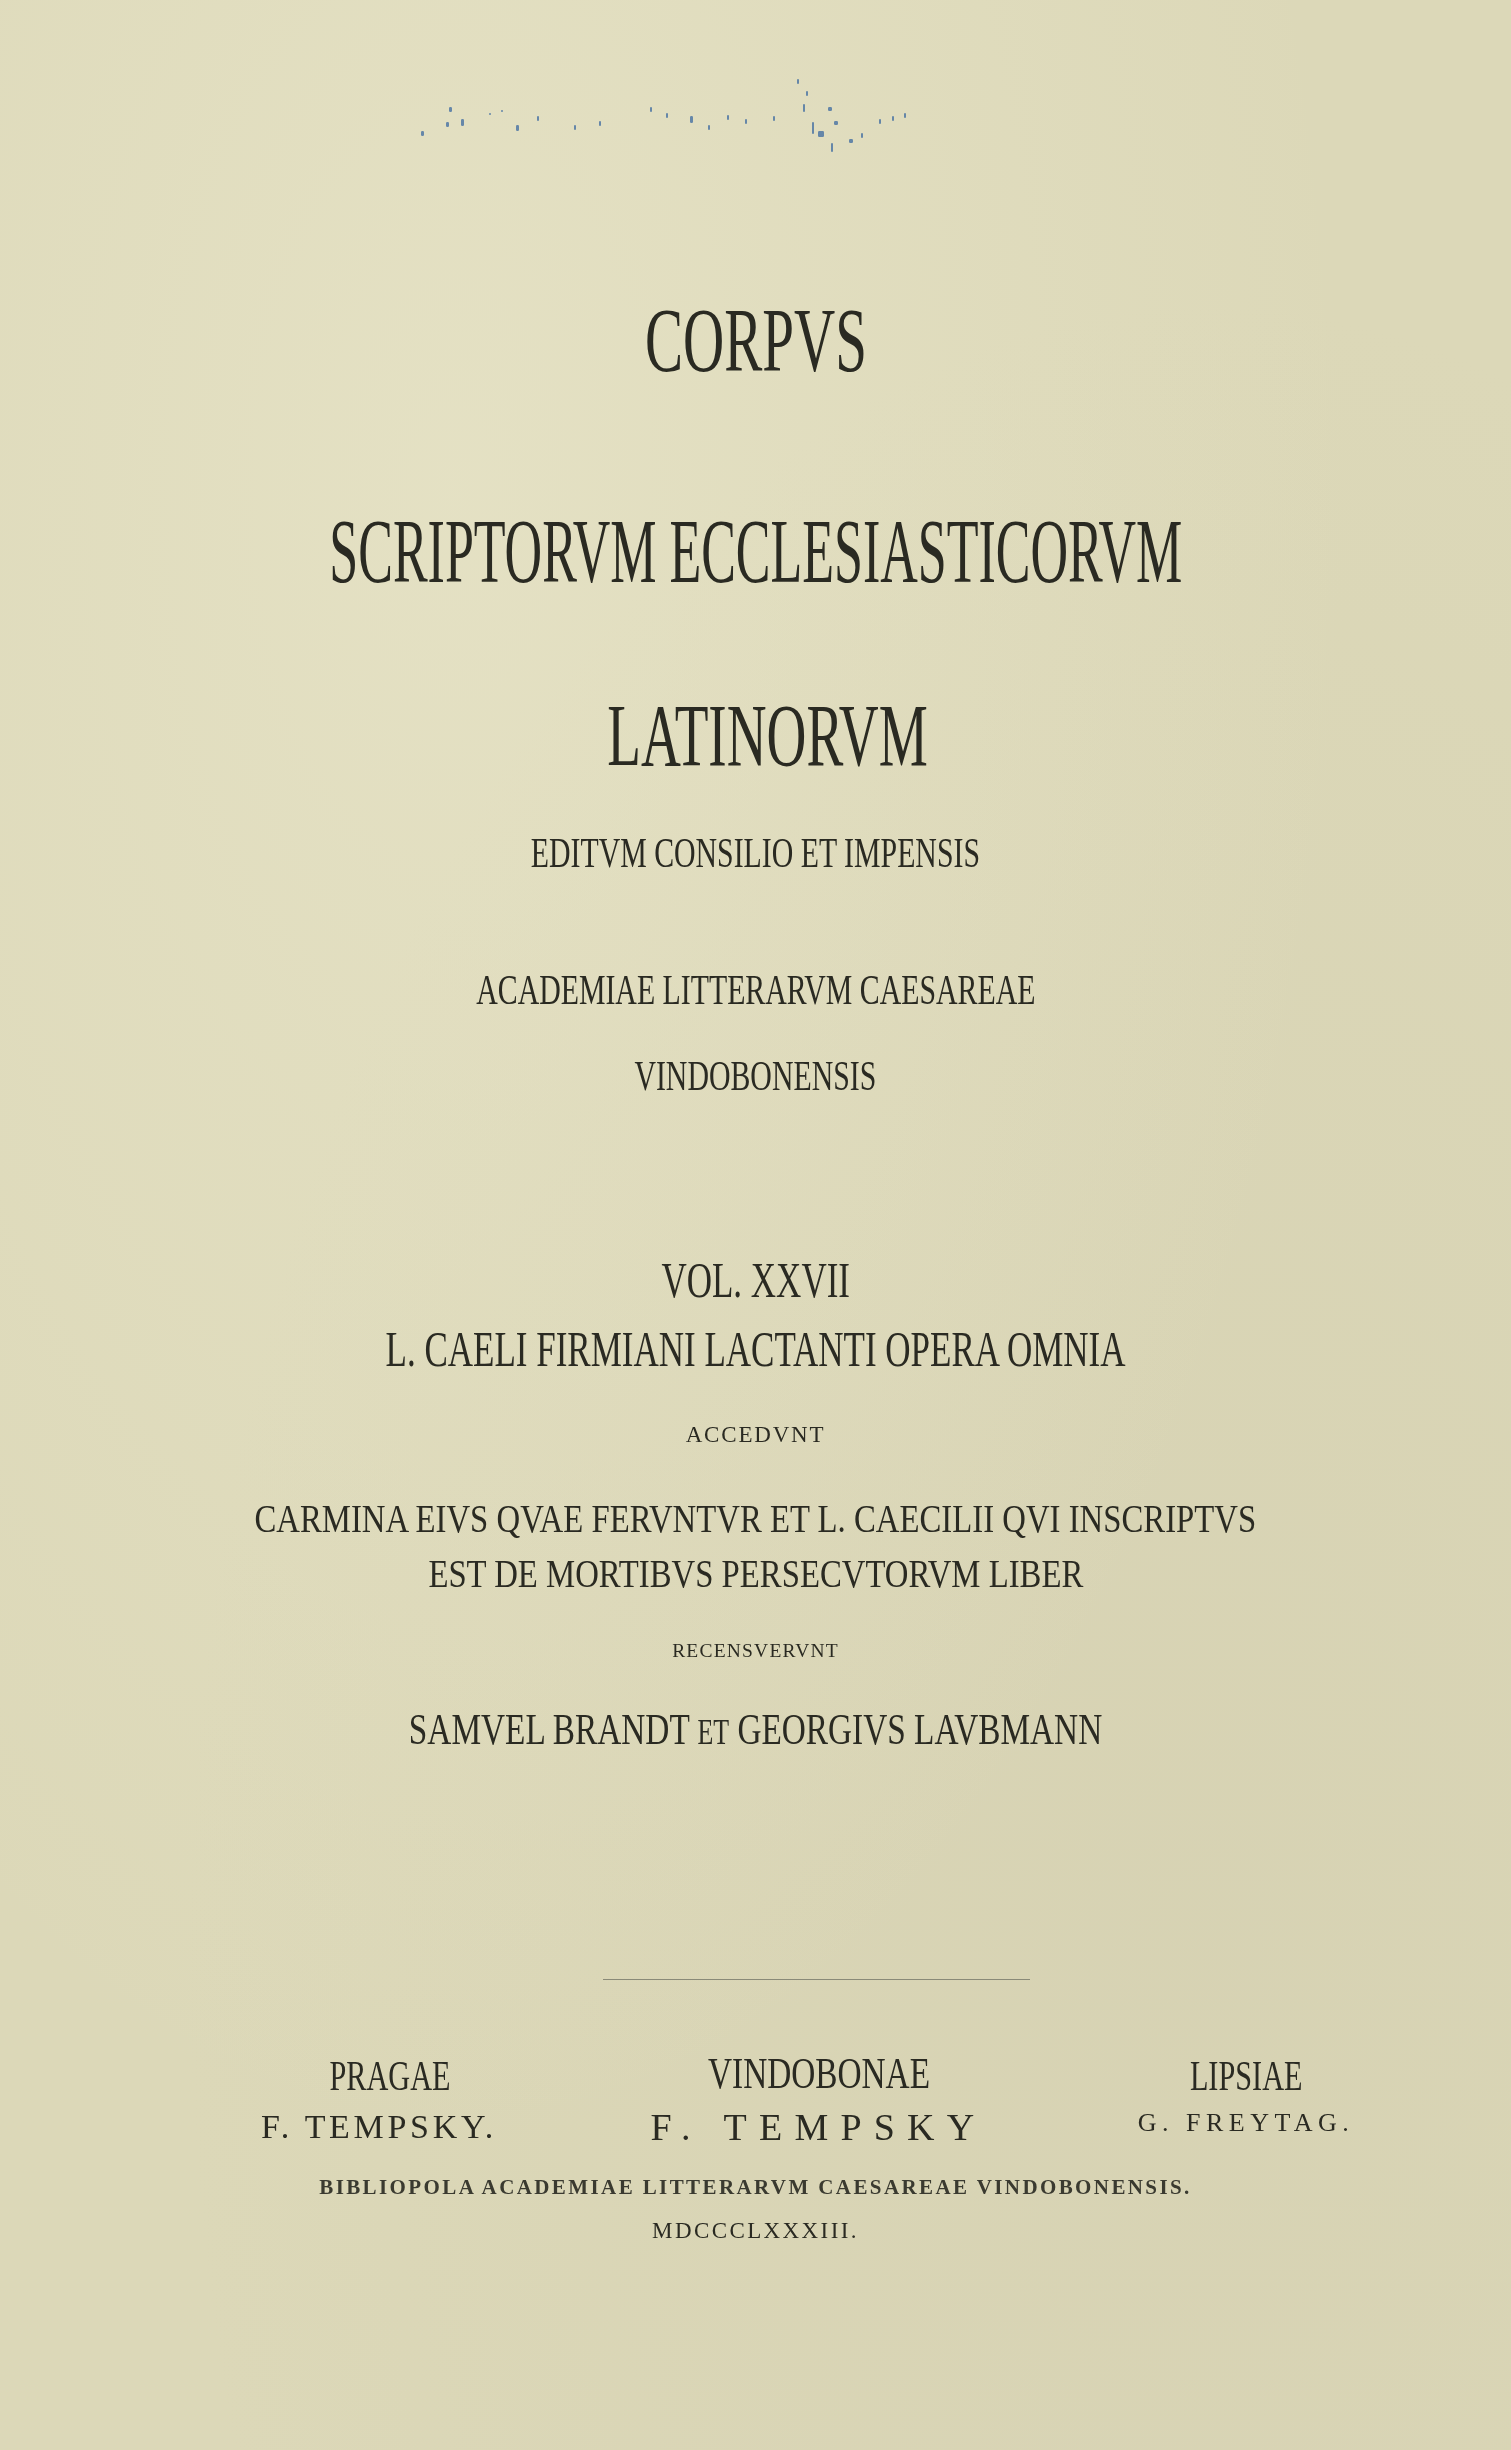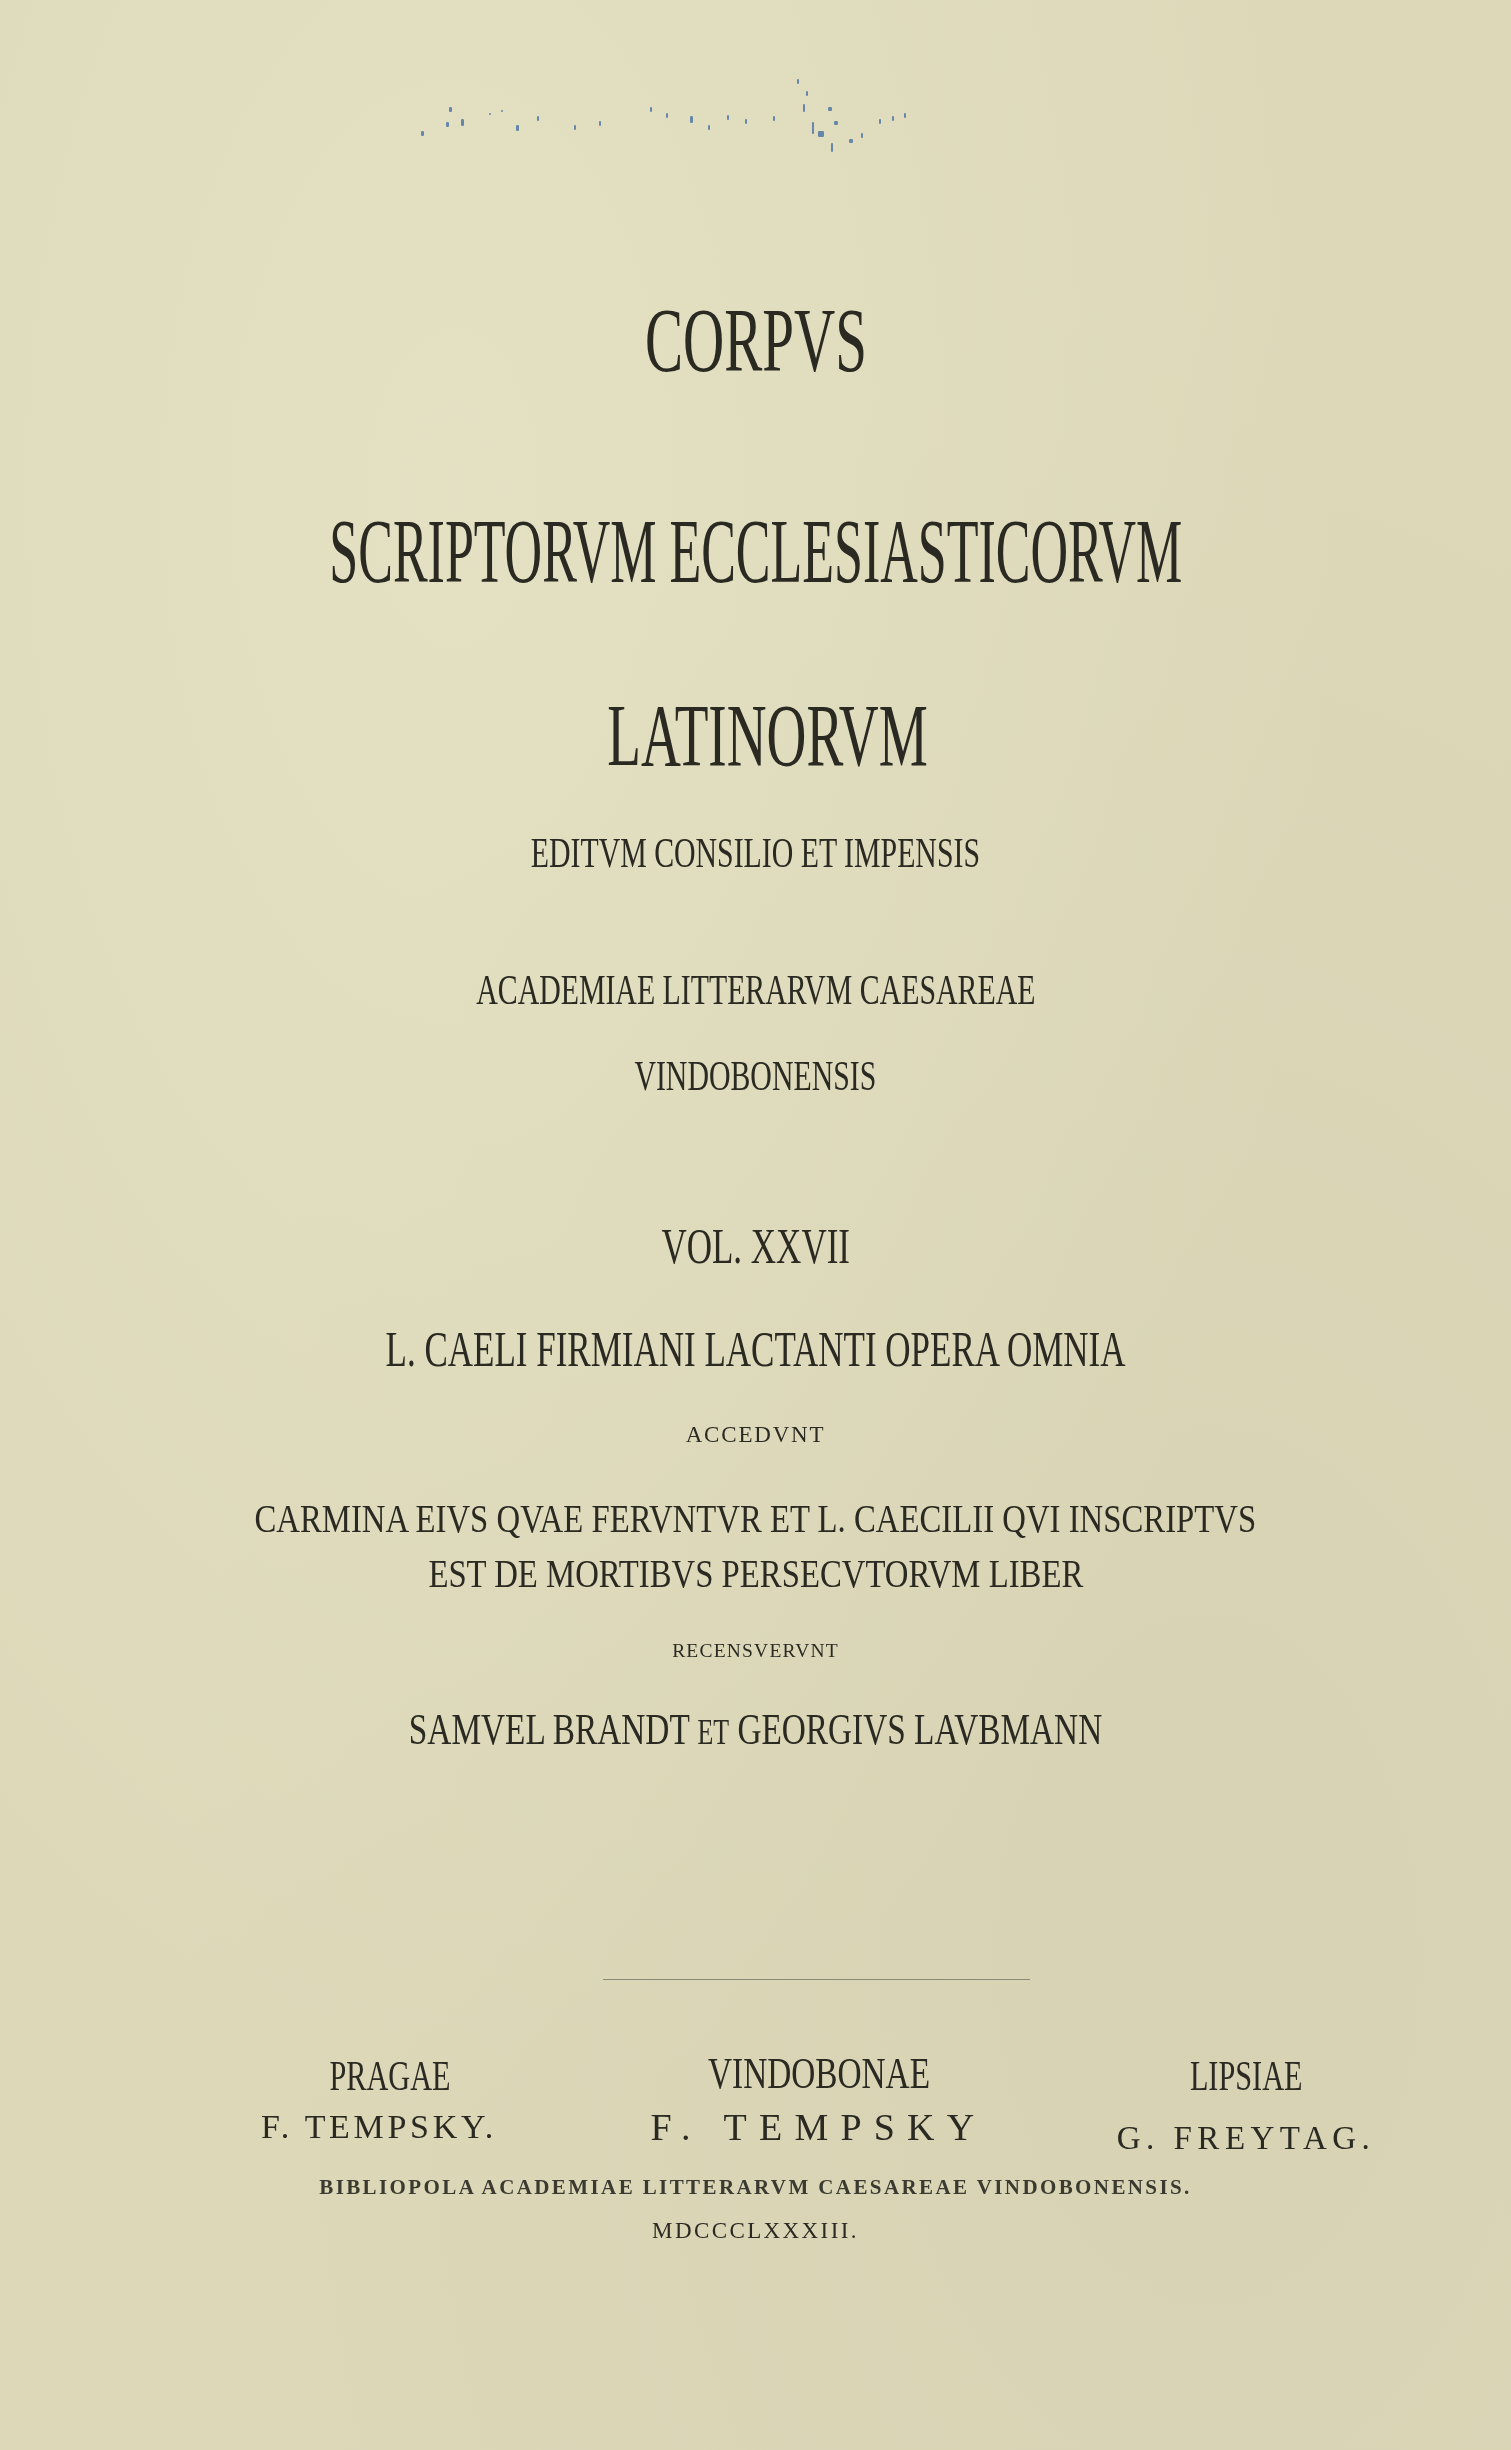--- a/index.html
+++ b/index.html
@@ -123,21 +123,21 @@
   </div>
 
   <div class="line" style="top:969px;">
     <span class="condensed" style="font-size:42px;transform:scaleX(0.71);">ACADEMIAE LITTERARVM CAESAREAE</span>
   </div>
 
   <div class="line" style="top:1055px;">
     <span class="condensed" style="font-size:42px;transform:scaleX(0.71);">VINDOBONENSIS</span>
   </div>
 
-  <div class="line" style="top:1221px;">
+  <div class="line" style="top:1255px;">
     <span class="condensed" style="font-size:50px;transform:scaleX(0.7);">VOL. XXVII</span>
   </div>
 
   <div class="line" style="top:1324px;">
     <span class="condensed" style="font-size:50px;transform:scaleX(0.7);">L. CAELI FIRMIANI LACTANTI OPERA OMNIA</span>
   </div>
 
   <div class="line" style="top:1423px;">
     <span class="condensed" style="font-size:23px;letter-spacing:1.8px;">ACCEDVNT</span>
   </div>
@@ -175,21 +175,21 @@
     <span class="condensed" style="font-size:45px;transform:scaleX(0.74);">VINDOBONAE</span>
   </div>
   <div class="col" style="left:611px;width:415px;top:2108px;">
     <span class="condensed" style="font-size:38px;letter-spacing:12.2px;">F. TEMPSKY</span>
   </div>
 
   <div class="col" style="left:1087px;width:318px;top:2055px;">
     <span class="condensed" style="font-size:42px;transform:scaleX(0.72);">LIPSIAE</span>
   </div>
   <div class="col" style="left:1087px;width:318px;top:2110px;">
-    <span class="condensed" style="font-size:33px;letter-spacing:5.5px;margin-top:12px;">G. FREYTAG.</span>
+    <span class="condensed" style="font-size:26px;letter-spacing:5.5px;">G. FREYTAG.</span>
   </div>
 
   <div class="line" style="top:2177px;">
     <span class="condensed" style="font-size:21px;letter-spacing:2.4px;font-weight:bold;color:#3a3a30;">BIBLIOPOLA ACADEMIAE LITTERARVM CAESAREAE VINDOBONENSIS.</span>
   </div>
 
   <div class="line" style="top:2219px;">
     <span class="condensed" style="font-size:23px;letter-spacing:2.4px;">MDCCCLXXXIII.</span>
   </div>
 

